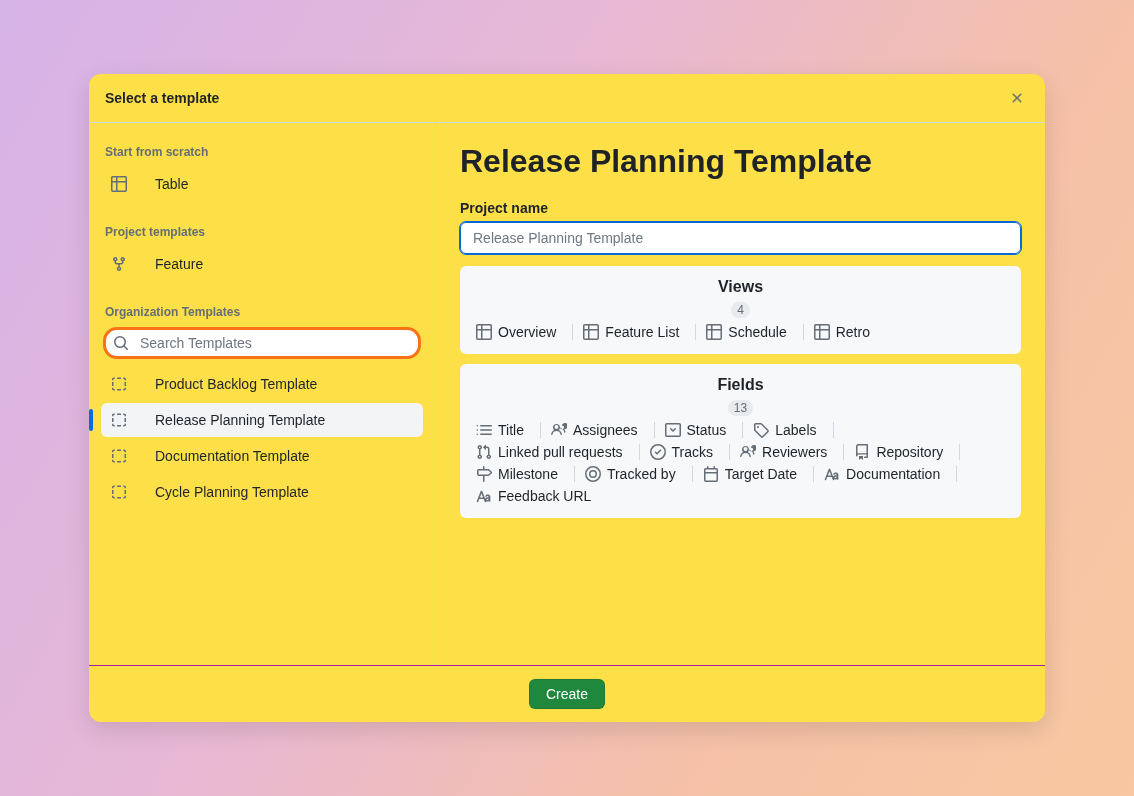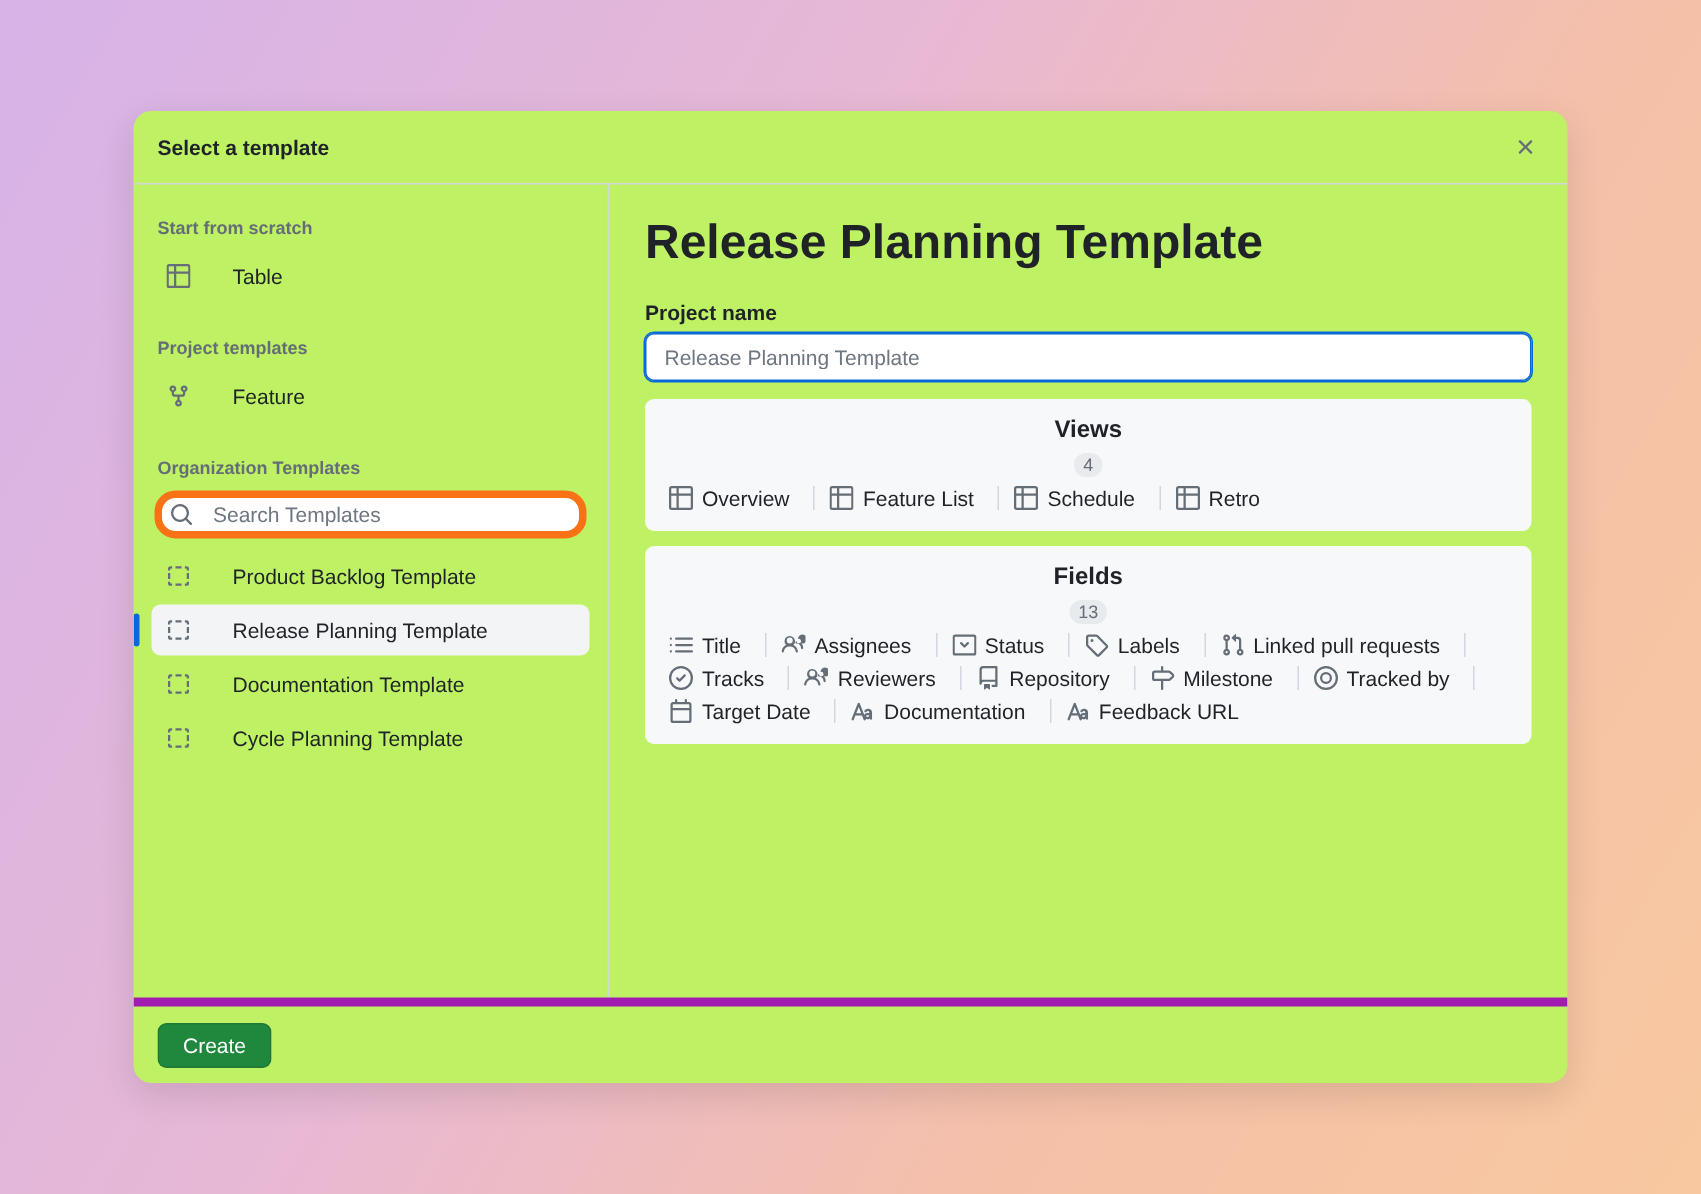--- a/index.html
+++ b/index.html
@@ -9,21 +9,21 @@
     height: 796px;
     background: linear-gradient(120deg, #d6b3e8 0%, #e8b8d4 40%, #f5c0a8 70%, #f8c8a0 100%);
     display: flex;
     align-items: center;
     justify-content: center;
     overflow: hidden;
   }
   .modal {
     width: 956px;
     height: 648px;
-    background: #bef264;
+    background: #fde047;
     border-radius: 12px;
     display: flex;
     flex-direction: column;
     box-shadow: 0 8px 24px rgba(0,0,0,0.12);
     overflow: hidden;
   }
   .modal-header {
     height: 49px;
     border-bottom: 1px solid #d0d7de;
     display: flex;
@@ -47,21 +47,21 @@
     align-items: center;
     justify-content: center;
     border-radius: 4px;
   }
   .modal-body {
     flex: 1;
     display: flex;
     overflow: hidden;
   }
   .sidebar {
-    width: 317px;
+    width: 347px;
     border-right: 1px solid #d0d7de;
     padding: 16px 12px 16px 12px;
     overflow-y: auto;
   }
   .side-section-title {
     font-size: 12px;
     font-weight: 600;
     color: #656d76;
     padding: 6px 4px 6px 4px;
     margin-bottom: 2px;
@@ -92,21 +92,21 @@
     border-radius: 2px;
   }
   .side-section + .side-section { margin-top: 18px; }
   .search-wrap {
     position: relative;
     margin: 2px 2px 8px 2px;
   }
   .search-input {
     width: 100%;
     height: 32px;
-    border: 5px solid #f97316;
+    border: 3px solid #f97316;
     border-radius: 14px;
     padding: 5px 12px 5px 34px;
     font-size: 14px;
     color: #1f2328;
     outline: none;
   }
   .search-input::placeholder { color: #6e7781; }
   .search-icon {
     position: absolute;
     left: 10px;
@@ -188,24 +188,24 @@
   .chip:not(:last-child)::after {
     content: "";
     display: inline-block;
     width: 1px;
     height: 16px;
     background: #d0d7de;
     margin-left: 10px;
   }
   .modal-footer {
     height: 57px;
-    border-top: 6px solid #a21caf;
-    display: flex;
-    align-items: center;
-    justify-content: flex-start;
+    border-top: 1px solid #a21caf;
+    display: flex;
+    align-items: center;
+    justify-content: center;
     padding: 0 16px;
   }
   .create-btn {
     background: #1f883d;
     color: #fff;
     border: 1px solid rgba(27,31,36,0.15);
     border-radius: 6px;
     font-size: 14px;
     font-weight: 500;
     padding: 6px 16px;

